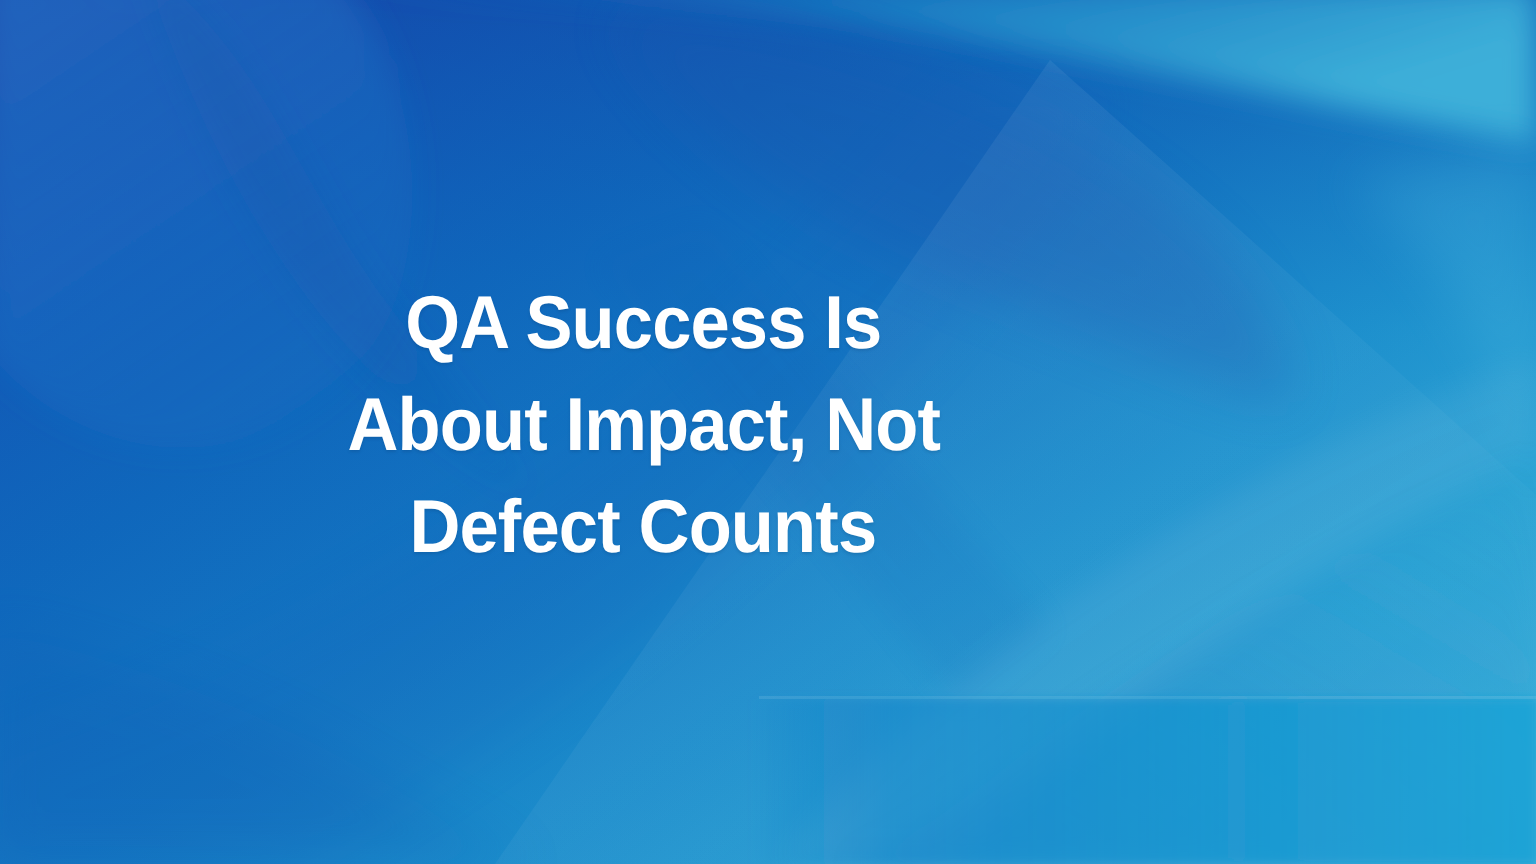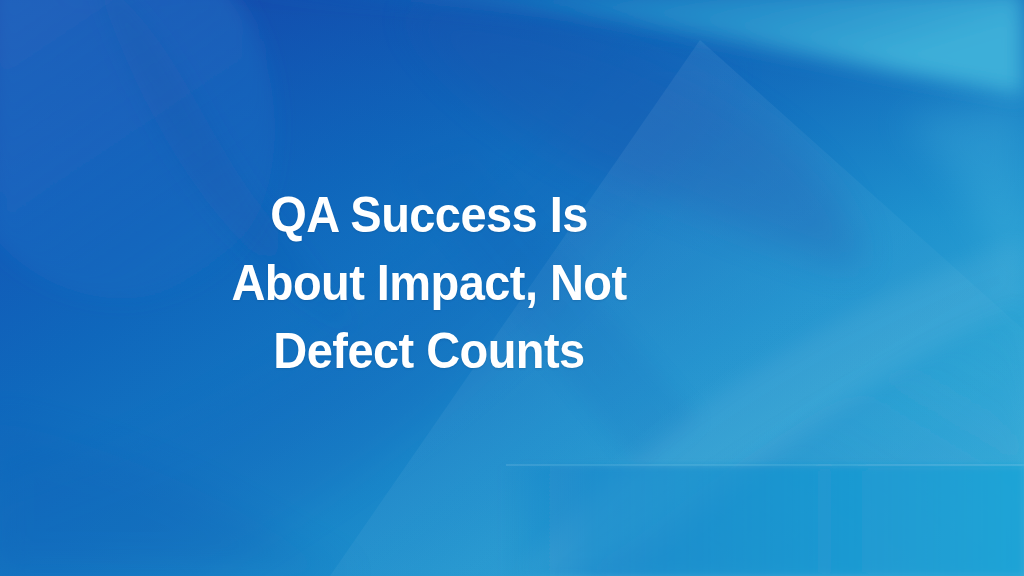--- a/index.html
+++ b/index.html
@@ -31,20 +31,21 @@
 
   
   #headline-block {
     position: absolute;
     left: 0;
     top: 0;
     width: 900px;
     height: 576px;
     display: flex;
     flex-direction: column;
+    align-items: center;
     justify-content: center;
     box-sizing: border-box;
     padding-left: 0px;
     padding-right: 42px;
     padding-bottom: 10px;
   }
 
   .headline-line {
     color: #FFFFFF;
     font-family: "Liberation Sans", sans-serif;

